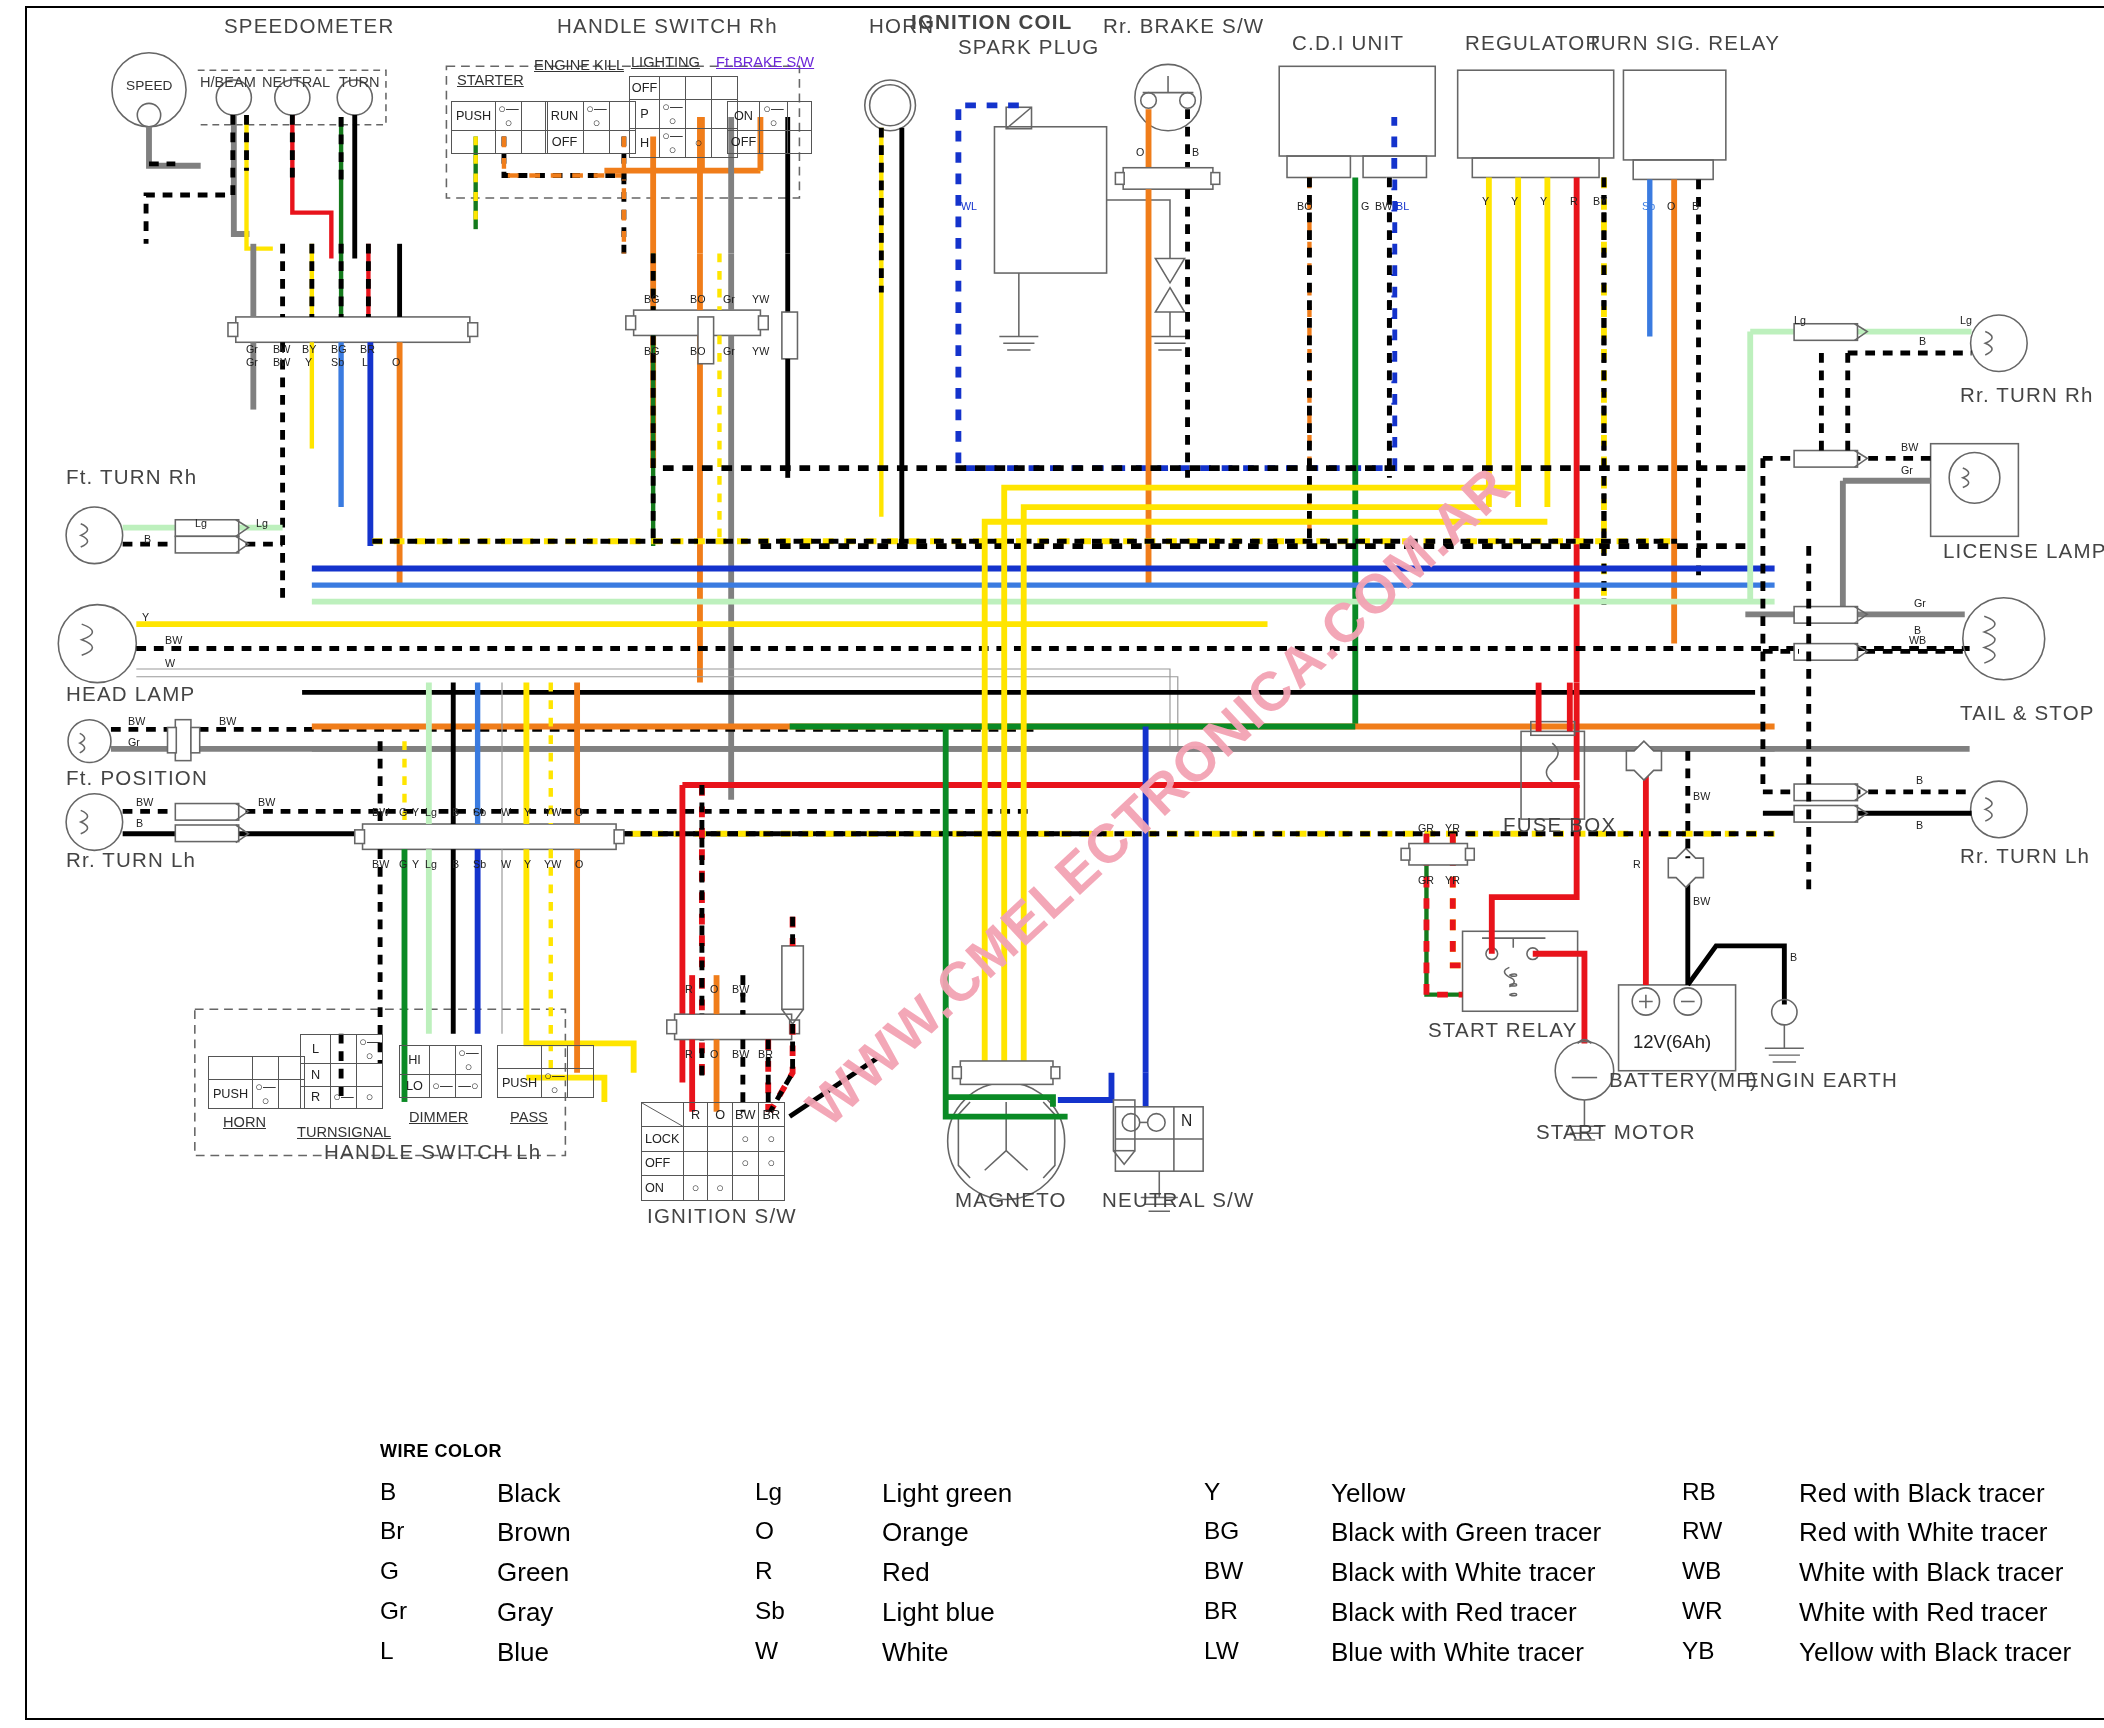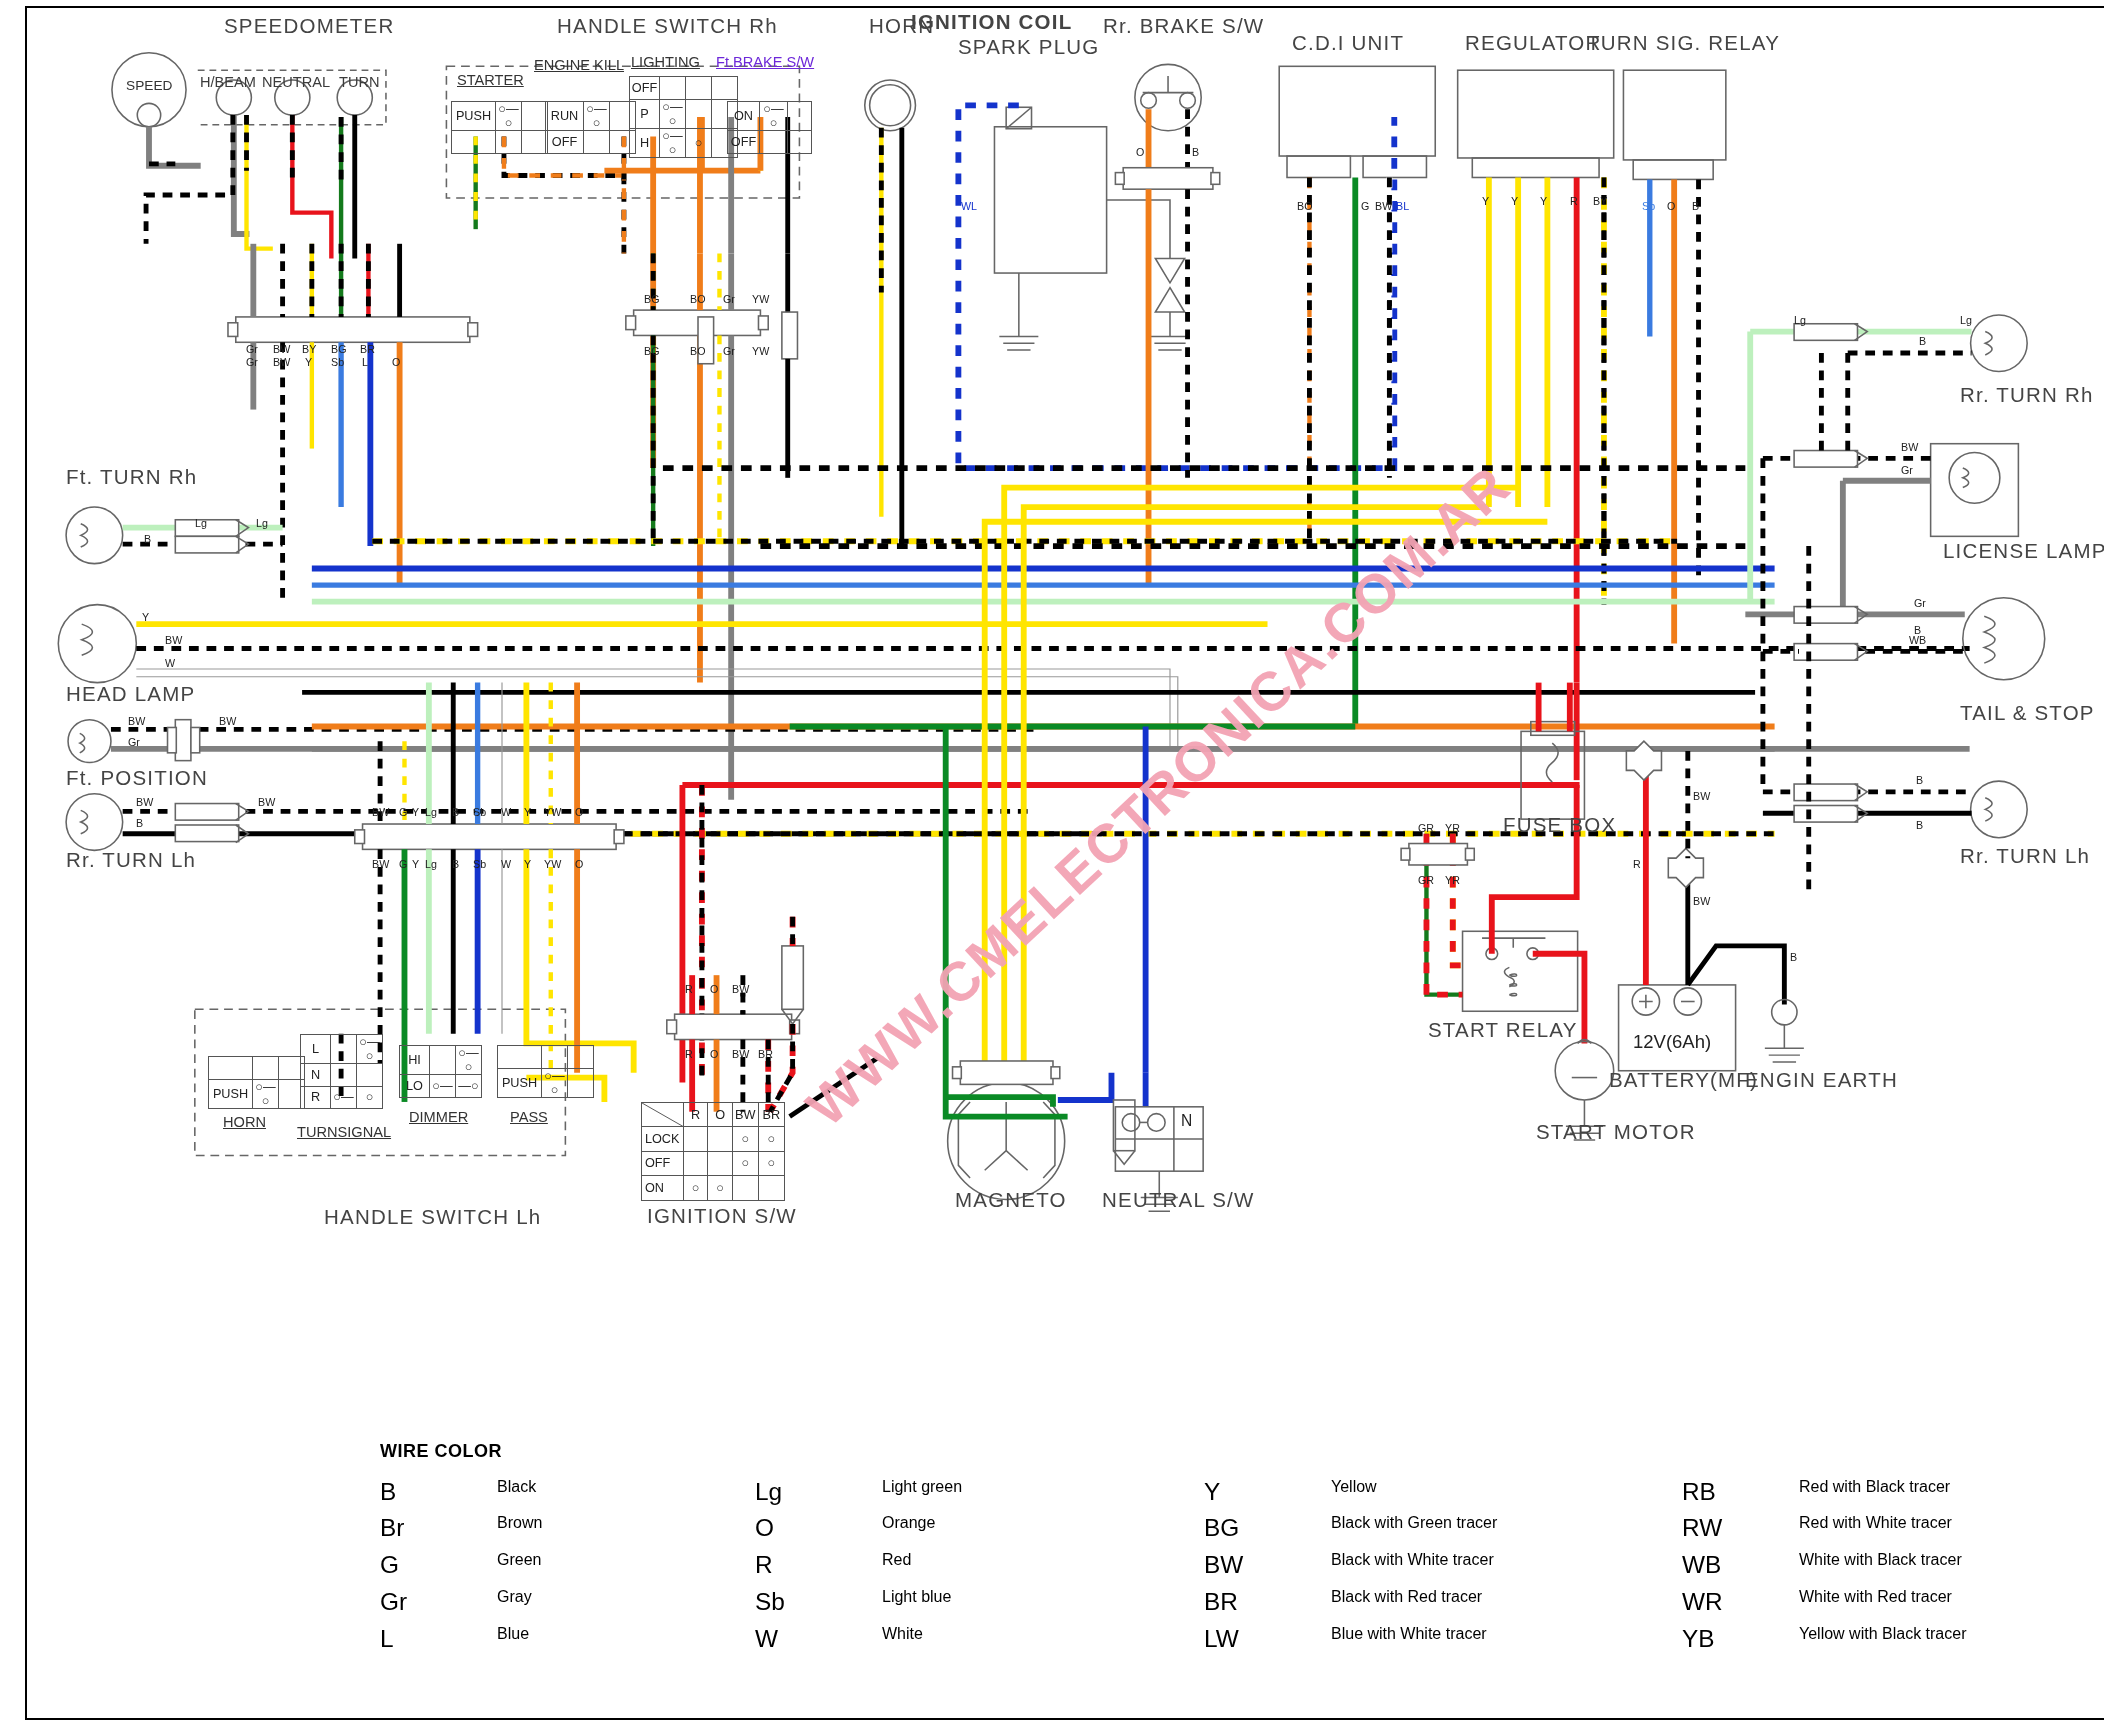--- a/index.html
+++ b/index.html
@@ -9,21 +9,21 @@
   #frame{position:absolute;left:5.9px;top:5.9px;width:2091px;height:1714px;border:2px solid #000;box-sizing:border-box;}
   svg.layer{position:absolute;left:0;top:0;width:2105px;height:1728px;}
   .lbl{position:absolute;color:#3b3b3b;font-family:"Liberation Sans",sans-serif;white-space:nowrap;}
   .comp-title{font-size:20.5px;letter-spacing:1.2px;color:#444;}
   .small-lbl{font-size:14.6px;color:#333;}
   .tiny-lbl{font-size:10.7px;color:#222;}
   .legend{position:absolute;left:361px;top:1441px;}
   .legend-title{font-size:18px;font-weight:bold;color:#000;font-family:"Liberation Sans",sans-serif;letter-spacing:0.5px;}
   .legend-grid{margin-top:15.6px;display:grid;grid-template-columns:117px 258px 127px 322px 127px 351px 117px auto;row-gap:8.8px;}
   .legend-code{font-size:24.4px;color:#000;}
-  .legend-desc{font-size:16px;color:#000;}
+  .legend-desc{font-size:26px;color:#000;}
   table.swtab{border-collapse:collapse;position:absolute;}
   table.swtab td{border:1px solid #555;font-size:12.7px;color:#222;text-align:center;padding:0;font-family:"Liberation Sans",sans-serif;}
   .wm{position:absolute;color:#f3a3b4;font-size:55px;font-weight:bold;font-family:"Liberation Sans",sans-serif;
       transform:rotate(-43deg);transform-origin:left top;letter-spacing:2px;white-space:nowrap;opacity:.95;}
 </style>
 </head>
 <body>
 
 <div id="page">
   <div id="frame"></div>
@@ -497,21 +497,21 @@
   <div class="lbl comp-title" style="left:1941px;top:701px;">TAIL &amp; STOP</div>
   <div class="lbl comp-title" style="left:1941px;top:844px;">Rr. TURN Lh</div>
 
   <div class="lbl comp-title" style="left:1484px;top:813px;">FUSE BOX</div>
   <div class="lbl comp-title" style="left:1409px;top:1018px;">START RELAY</div>
   <div class="lbl comp-title" style="left:1517px;top:1120px;">START MOTOR</div>
   <div class="lbl comp-title" style="left:1590px;top:1068px;">BATTERY(MF)</div>
   <div class="lbl" style="left:1614px;top:1031px;font-size:18.5px;color:#222;">12V(6Ah)</div>
   <div class="lbl comp-title" style="left:1726px;top:1068px;">ENGIN EARTH</div>
 
-  <div class="lbl comp-title" style="left:305px;top:1205px;text-align:right;">HANDLE SWITCH Lh</div>
+  <div class="lbl comp-title" style="left:305px;top:1140px;text-align:right;">HANDLE SWITCH Lh</div>
   <div class="lbl comp-title" style="left:628px;top:1204px;">IGNITION S/W</div>
   <div class="lbl comp-title" style="left:936px;top:1188px;">MAGNETO</div>
   <div class="lbl comp-title" style="left:1083px;top:1188px;">NEUTRAL S/W</div>
 
   <div class="lbl" style="left:438px;top:72px;font-size:14.6px;text-decoration:underline;color:#333;">STARTER</div>
   <table class="swtab" style="left:432px;top:101px;">
     <tbody>
         <tr>
           <td style="width:43px;height:21.5px">PUSH</td>
           <td style="width:25px">○—○</td>

